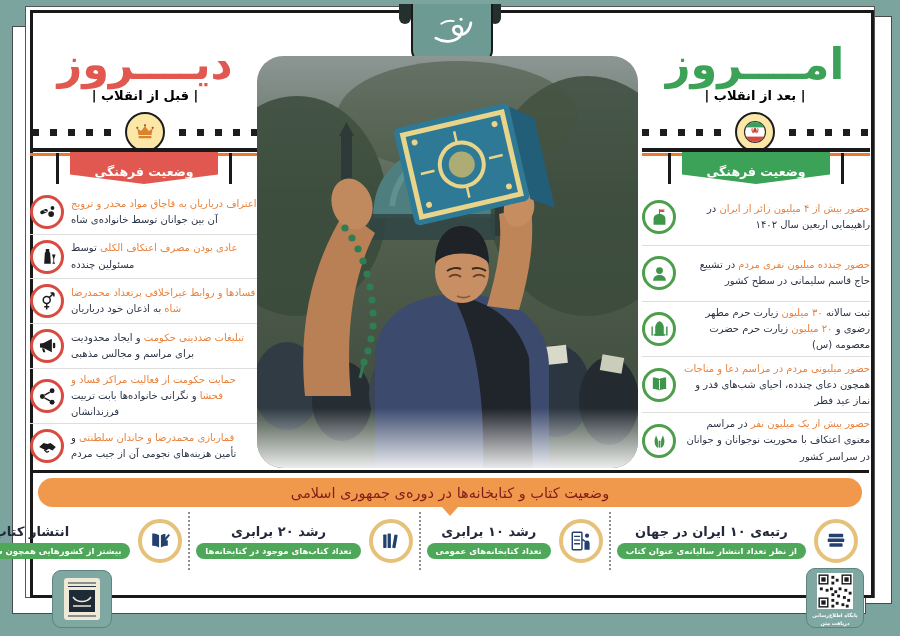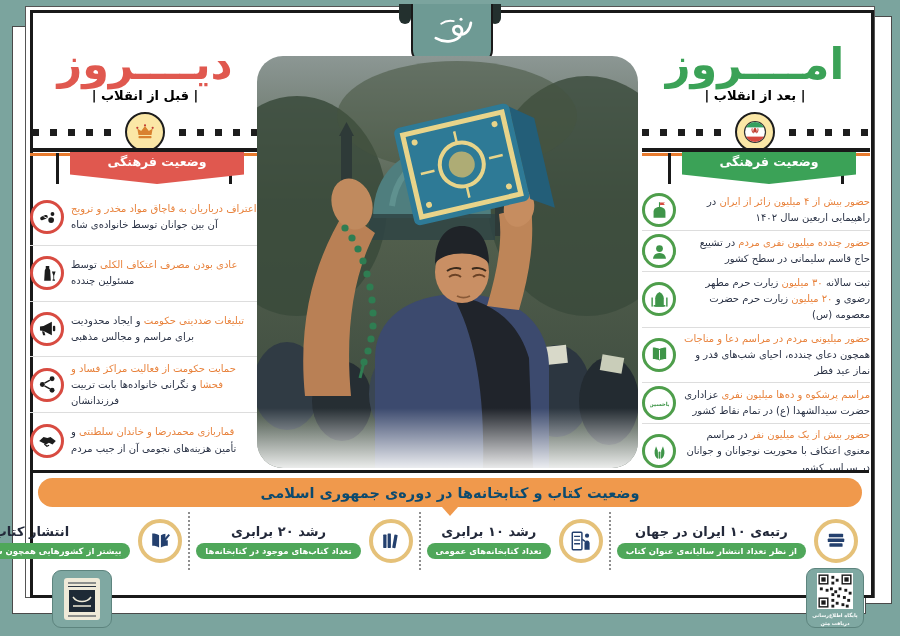--- a/index.html
+++ b/index.html
@@ -20,37 +20,37 @@
   .hdr-title{font-size:43px;font-weight:bold;line-height:1.05;margin-top:12px;}
   .t-green{color:#3BA257;} .t-red{color:#E0584F;}
   .hdr-sub{font-size:13px;font-weight:bold;color:#000000;margin-top:1px;direction:rtl;}
   .dots{margin-top:9px;display:flex;align-items:center;justify-content:center;gap:11px;}
   .dot{width:7px;height:7px;background:#1d1d1d;}
   .emblem{width:40px;height:40px;border-radius:50%;background:#FBE7A6;border:2.5px solid #1d1d1d;display:flex;align-items:center;justify-content:center;margin:0 3px;box-sizing:border-box;}
   .rule{width:228px;}
   .rule .b{height:3.5px;background:#191919;}
   .rule .o{height:2.5px;background:#E87B2E;margin-top:1.5px;}
   .bracket{top:153px;width:176px;height:31px;border-left:3px solid #191919;border-right:3px solid #191919;box-sizing:border-box;}
-  .ribbon{top:152px;width:174px;height:32px;color:#fff;font-weight:bold;font-size:12.5px;display:flex;justify-content:center;align-items:flex-start;padding-top:2px;box-sizing:border-box;clip-path:polygon(0 0,100% 0,100% 70%,50% 100%,0 70%);direction:rtl;}
+  .ribbon{top:152px;width:148px;height:32px;color:#fff;font-weight:bold;font-size:12.5px;display:flex;justify-content:center;align-items:flex-start;padding-top:12px;box-sizing:border-box;clip-path:polygon(0 0,100% 0,100% 70%,50% 100%,0 70%);direction:rtl;}
   .rib-green{background:#3BA257;} .rib-red{background:#E0584F;}
   
   .items{top:190px;width:228px;height:278px;display:flex;flex-direction:column;}
   .item{flex:1;display:flex;align-items:center;gap:7px;padding:3px 0;border-bottom:1px solid #ddd;}
   .item:last-child{border-bottom:none;}
   .badge-i{width:34px;height:34px;min-width:34px;border-radius:50%;background:#fff;display:flex;align-items:center;justify-content:center;box-sizing:border-box;}
   .bi-green{border:3px solid #4E9E4B;color:#3F9549;}
   .bi-red{border:3px solid #D84B41;color:#1c1c1c;}
   .item-text{flex:1;margin:0;font-size:10px;font-weight:normal;line-height:1.62;color:#2B3346;direction:rtl;}
   .ta-r{text-align:right;} .ta-l{text-align:left;}
   .hl{color:#E8823C;}
   
   .illus{left:257px;top:56px;width:381px;height:412px;border-radius:26px;overflow:hidden;}
   
   .brule{left:31px;top:470px;width:838px;height:3px;background:#191919;}
-  .banner{left:38px;top:478px;width:824px;height:29px;background:#F0994C;border-radius:15px;display:flex;align-items:center;justify-content:center;font-size:14.5px;font-weight:bold;color:#0c4a6e;direction:rtl;}
+  .banner{left:38px;top:478px;width:824px;height:29px;background:#F0994C;border-radius:15px;display:flex;align-items:center;justify-content:center;font-size:14.5px;font-weight:normal;color:#7f1d1d;direction:rtl;}
   .banner::after{content:"";position:absolute;top:100%;left:50%;transform:translateX(-50%);border:8px solid transparent;border-top:9px solid #F0994C;}
   .brow{left:36px;top:512px;width:828px;height:58px;display:flex;direction:rtl;align-items:stretch;}
   .bitem{display:flex;align-items:center;justify-content:center;gap:8px;direction:rtl;padding:0 6px;box-sizing:border-box;}
   .bitem:not(:last-child){border-left:2px dotted #8f8f8f;}
   .g1{flex:1.25;} .g2{flex:.92;} .g3{flex:.98;text-align:center;} .g4{flex:1.4;}
   .bicon{width:44px;height:44px;min-width:44px;border-radius:50%;background:#fff;border:4.5px solid #E5C179;color:#24406E;display:flex;align-items:center;justify-content:center;box-sizing:border-box;}
   .btext{display:flex;flex-direction:column;align-items:center;gap:4px;}
   .btitle{font-size:13px;font-weight:bold;color:#23293A;direction:rtl;white-space:nowrap;}
   .bpill{background:#4FA75A;color:#fff;font-size:8.5px;font-weight:bold;padding:3px 9px;border-radius:11px;white-space:nowrap;direction:rtl;}
   
@@ -155,28 +155,20 @@
       <span class="badge-i bi-green">
         <svg viewBox="0 0 24 24" width="19" height="19" fill="currentColor">
             <path d="M12 5.2C9.9 3.8 7 3.2 3.6 3.2v14.4c3.4 0 6.3.6 8.4 2 2.1-1.4 5-2 8.4-2V3.2c-3.4 0-6.3.6-8.4 2z"></path>
             <path fill="#fff" d="M11.4 6.4h1.2v12h-1.2z"></path>
           </svg>
       </span>
       <p class="item-text ta-r"><span class="hl">حضور میلیونی مردم در مراسم دعا و مناجات </span><span>همچون دعای چندده، احیای شب‌های قدر و نماز عید فطر</span></p>
     </div>
     <div class="item">
       <span class="badge-i bi-green">
-        <svg viewBox="0 0 24 24" width="19" height="19">
-            <text x="12" y="15.5" text-anchor="middle" font-size="7" font-weight="bold" fill="currentColor">یاحسین</text>
-          </svg>
-      </span>
-      <p class="item-text ta-r"><span class="hl">مراسم پرشکوه و ده‌ها میلیون نفری </span><span>عزاداری حضرت سیدالشهدا (ع) در تمام نقاط کشور</span></p>
-    </div>
-    <div class="item">
-      <span class="badge-i bi-green">
         <svg viewBox="0 0 24 24" width="19" height="19" fill="currentColor">
             <path d="M10.2 21.5c-3.2-1.6-5-5.2-4.3-10.4l1.7-5.6 2.3 5.4z"></path>
             <path d="M13.8 21.5c3.2-1.6 5-5.2 4.3-10.4l-1.7-5.6-2.3 5.4z"></path>
             <rect x="10.8" y="12" width="2.4" height="9" rx="1.2"></rect>
           </svg>
       </span>
       <p class="item-text ta-r"><span class="hl">حضور بیش از یک میلیون نفر </span><span>در مراسم معنوی اعتکاف با محوریت نوجوانان و جوانان در سراسر کشور</span></p>
     </div>
   </div>
 
@@ -225,20 +217,29 @@
       <p class="item-text ta-l"><span class="hl">اعتراف درباریان به قاچاق مواد مخدر و ترویج </span><span>آن بین جوانان توسط خانواده‌ی شاه</span></p>
     </div>
     <div class="item">
       <span class="badge-i bi-red">
         <svg viewBox="0 0 24 24" width="19" height="19" fill="currentColor">
             <path d="M9.8 2.5h4.4v3.2l1.2 2.2.8 13.1H7.8l.8-13.1 1.2-2.2z"></path>
             <path d="M17.6 9.5h4.6l-1.8 5.4v4.6h1v1.5h-3v-1.5h1v-4.6z"></path>
           </svg>
       </span>
       <p class="item-text ta-l"><span class="hl">عادی بودن مصرف اعتکاف الکلی </span><span>توسط مسئولین چندده</span></p>
+    </div>
+    <div class="item">
+      <span class="badge-i bi-red">
+        <svg viewBox="0 0 24 24" width="19" height="19" fill="none" stroke="currentColor" stroke-width="1.9">
+            <circle cx="11" cy="10" r="4.4"></circle>
+            <path d="M11 14.4V22M7.8 18.6h6.4M14.3 6.9L20 1.4M20 1.4h-4.2M20 1.4v4.2"></path>
+          </svg>
+      </span>
+      <p class="item-text ta-l"><span class="hl">فسادها و روابط غیراخلاقی پرتعداد محمدرضا شاه </span><span>به اذعان خود درباریان</span></p>
     </div>
     <div class="item">
       <span class="badge-i bi-red">
         <svg viewBox="0 0 24 24" width="19" height="19" fill="currentColor">
             <path d="M2.5 9.5v5l4.5.6 10.5 5.4V3.5L7 8.9z"></path>
             <rect x="18.8" y="8.5" width="3" height="7" rx="1.2"></rect>
             <path d="M5 15.5l1.5 5h2.8l-1.4-4.7z"></path>
           </svg>
       </span>
       <p class="item-text ta-l"><span class="hl">تبلیغات ضددینی حکومت </span><span>و ایجاد محدودیت برای مراسم و مجالس مذهبی</span></p>

